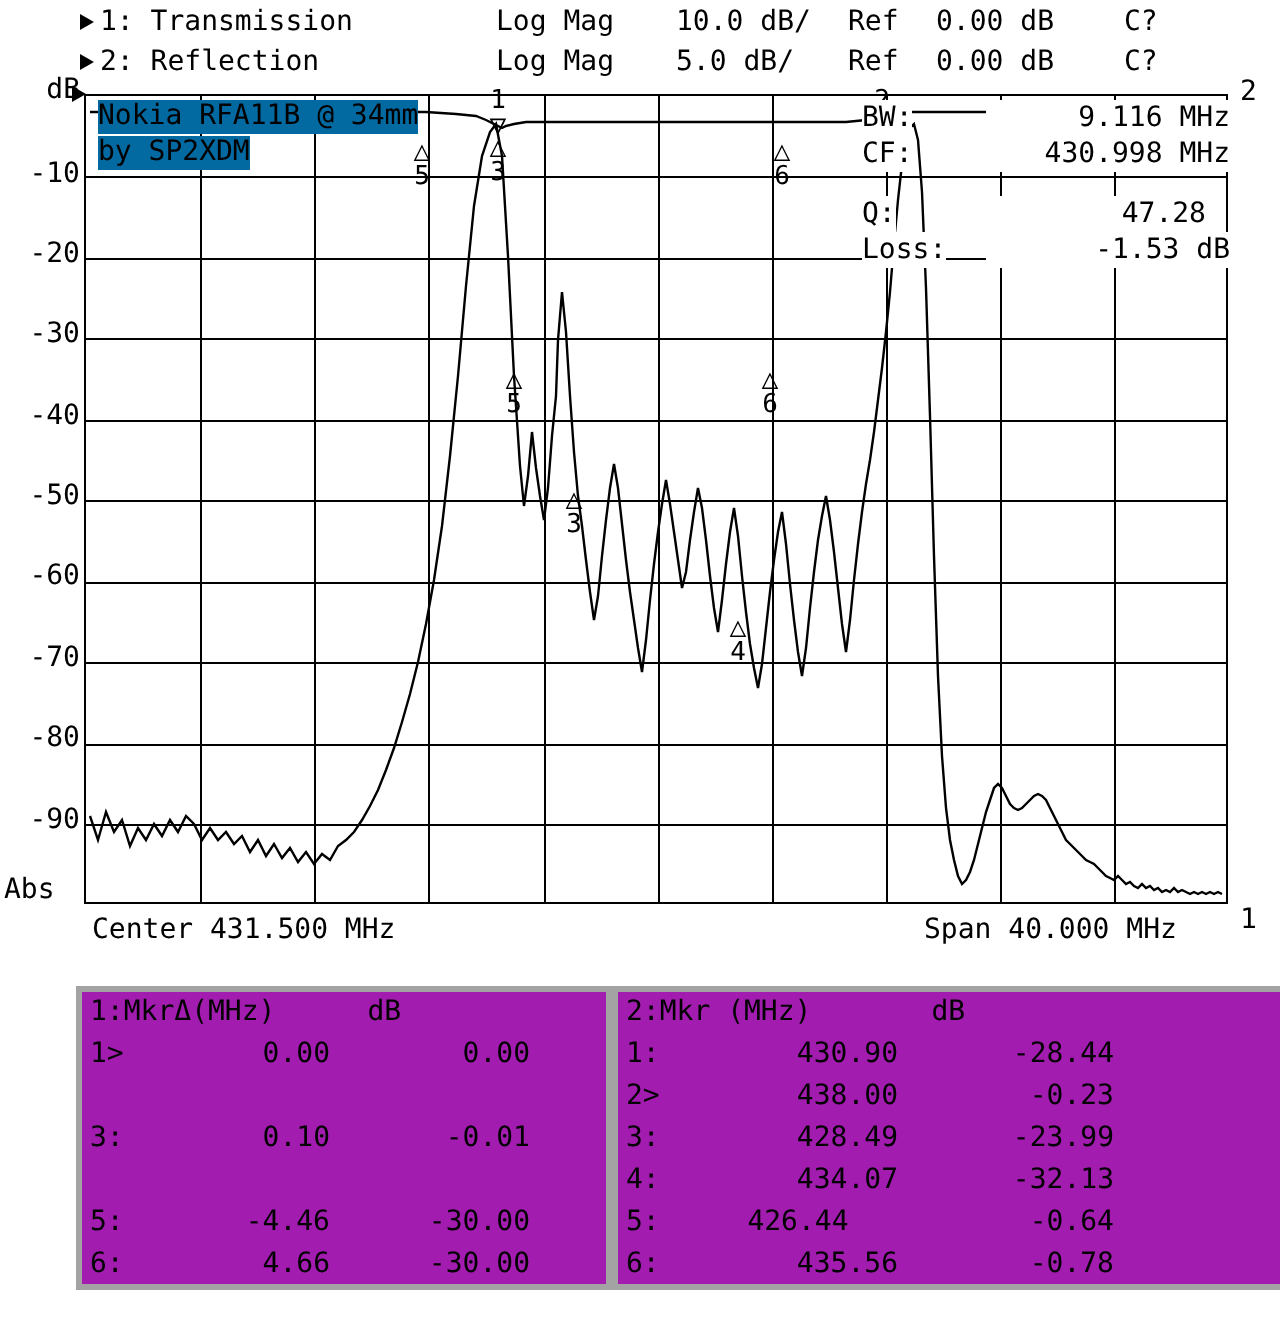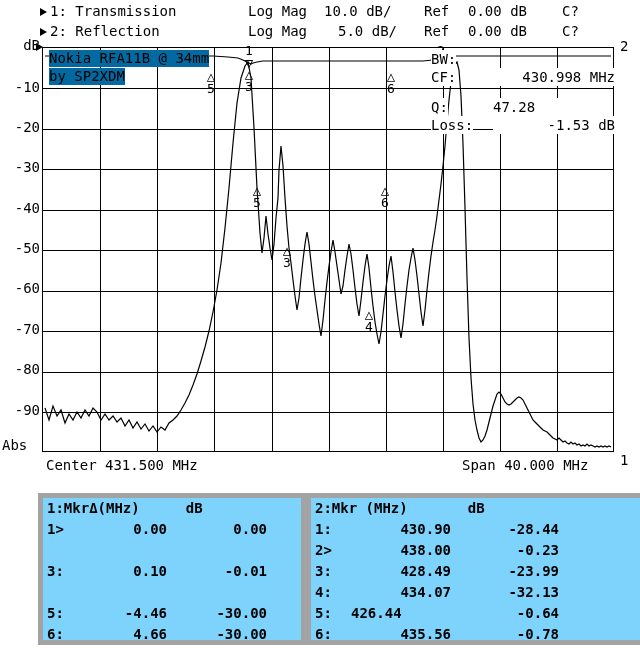--- a/index.html
+++ b/index.html
@@ -95,26 +95,25 @@
   
   .axis-label {
     position: absolute;
     font-size: 14px;
     line-height: 16px;
     white-space: pre;
   }
   
   .mkr-table {
     position: absolute;
-    border: 5px solid #a3a3a3;
+    border: 3px solid #a3a3a3;
     box-sizing: border-box;
     font-size: 14px;
     line-height: 21px;
-    background: #7dd3fc;
-    font-weight: bold;
+    background: #a21caf;
   }
   .mkr-table .hdr {
     white-space: pre;
     padding-left: 4px;
   }
   .mkr-row {
     white-space: pre;
     padding-left: 4px;
   }
   .spacer-row { height: 21px; }
@@ -132,21 +131,21 @@
 </style>
 </head>
 <body>
 
 <div class="root">
 
   <div class="trace-line" style="top:2px;">
     <span class="seg" style="left:40px;"><span class="tri-right"></span></span>
     <span class="seg" style="left:50px;">1: Transmission</span>
     <span class="seg" style="left:248px;">Log Mag</span>
-    <span class="seg" style="left:324px;">10.0 dB/</span>
+    <span class="seg" style="left:338px;">10.0 dB/</span>
     <span class="seg" style="left:424px;">Ref</span>
     <span class="seg" style="left:468px;">0.00 dB</span>
     <span class="seg" style="left:562px;">C?</span>
   </div>
 
   <div class="trace-line" style="top:22px;">
     <span class="seg" style="left:40px;"><span class="tri-right"></span></span>
     <span class="seg" style="left:50px;">2: Reflection</span>
     <span class="seg" style="left:248px;">Log Mag</span>
     <span class="seg" style="left:338px;">5.0 dB/</span>
@@ -238,24 +237,25 @@
     </div>
     <div class="mk" style="left:318px;top:260px;">
       <span class="glyph">△</span>
       <span class="num">4</span>
     </div>
 
     <div class="plot-title" style="left:6px;top:2px;">Nokia RFA11B @ 34mm</div>
     <div class="plot-title" style="left:6px;top:20px;">by SP2XDM</div>
 
     <div class="readout" style="left:388px;top:2px;">BW:</div>
+    <div class="readout" style="left:450px;top:2px;width:122px;text-align:right;">9.116 MHz</div>
     <div class="readout" style="left:388px;top:20px;">CF:</div>
     <div class="readout" style="left:450px;top:20px;width:122px;text-align:right;">430.998 MHz</div>
     <div class="readout" style="left:388px;top:50px;">Q:</div>
-    <div class="readout" style="left:450px;top:50px;width:110px;text-align:left;">47.28</div>
+    <div class="readout" style="left:450px;top:50px;width:110px;text-align:right;">47.28</div>
     <div class="readout" style="left:388px;top:68px;">Loss:</div>
     <div class="readout" style="left:450px;top:68px;width:122px;text-align:right;">-1.53 dB</div>
   </div>
 
   <div class="axis-label" style="left:46px;top:457px;">Center 431.500 MHz</div>
   <div class="axis-label" style="left:462px;top:457px;">Span 40.000 MHz</div>
   <div class="axis-label" style="left:620px;top:452px;">1</div>
 
   <div class="mkr-table" style="left:38px;top:493px;width:268px;height:152px;">
     <div class="hdr"><span>1:MkrΔ(MHz)</span><span style="display:inline-block;width:46px;"></span><span>dB</span></div>
@@ -266,17 +266,17 @@
     <div class="mkr-row"><span style="display:inline-block;width:30px;">5:</span><span style="display:inline-block;width:90px;text-align:right;">-4.46</span><span style="display:inline-block;width:100px;text-align:right;">-30.00</span></div>
     <div class="mkr-row"><span style="display:inline-block;width:30px;">6:</span><span style="display:inline-block;width:90px;text-align:right;">4.66</span><span style="display:inline-block;width:100px;text-align:right;">-30.00</span></div>
   </div>
 
   <div class="mkr-table" style="left:306px;top:493px;width:348px;height:152px;">
     <div class="hdr"><span>2:Mkr (MHz)</span><span style="display:inline-block;width:60px;"></span><span>dB</span></div>
     <div class="mkr-row"><span style="display:inline-block;width:36px;">1:</span><span style="display:inline-block;width:100px;text-align:right;">430.90</span><span style="display:inline-block;width:108px;text-align:right;">-28.44</span></div>
     <div class="mkr-row"><span style="display:inline-block;width:36px;">2&gt;</span><span style="display:inline-block;width:100px;text-align:right;">438.00</span><span style="display:inline-block;width:108px;text-align:right;">-0.23</span></div>
     <div class="mkr-row"><span style="display:inline-block;width:36px;">3:</span><span style="display:inline-block;width:100px;text-align:right;">428.49</span><span style="display:inline-block;width:108px;text-align:right;">-23.99</span></div>
     <div class="mkr-row"><span style="display:inline-block;width:36px;">4:</span><span style="display:inline-block;width:100px;text-align:right;">434.07</span><span style="display:inline-block;width:108px;text-align:right;">-32.13</span></div>
-    <div class="mkr-row"><span style="display:inline-block;width:36px;">5:</span><span style="display:inline-block;width:100px;text-align:left;">426.44</span><span style="display:inline-block;width:108px;text-align:right;">-0.64</span></div>
+    <div class="mkr-row"><span style="display:inline-block;width:36px;">5:</span><span style="display:inline-block;width:100px;text-align:center;">426.44</span><span style="display:inline-block;width:108px;text-align:right;">-0.64</span></div>
     <div class="mkr-row"><span style="display:inline-block;width:36px;">6:</span><span style="display:inline-block;width:100px;text-align:right;">435.56</span><span style="display:inline-block;width:108px;text-align:right;">-0.78</span></div>
   </div>
 
 </div>
 
 </body></html>

